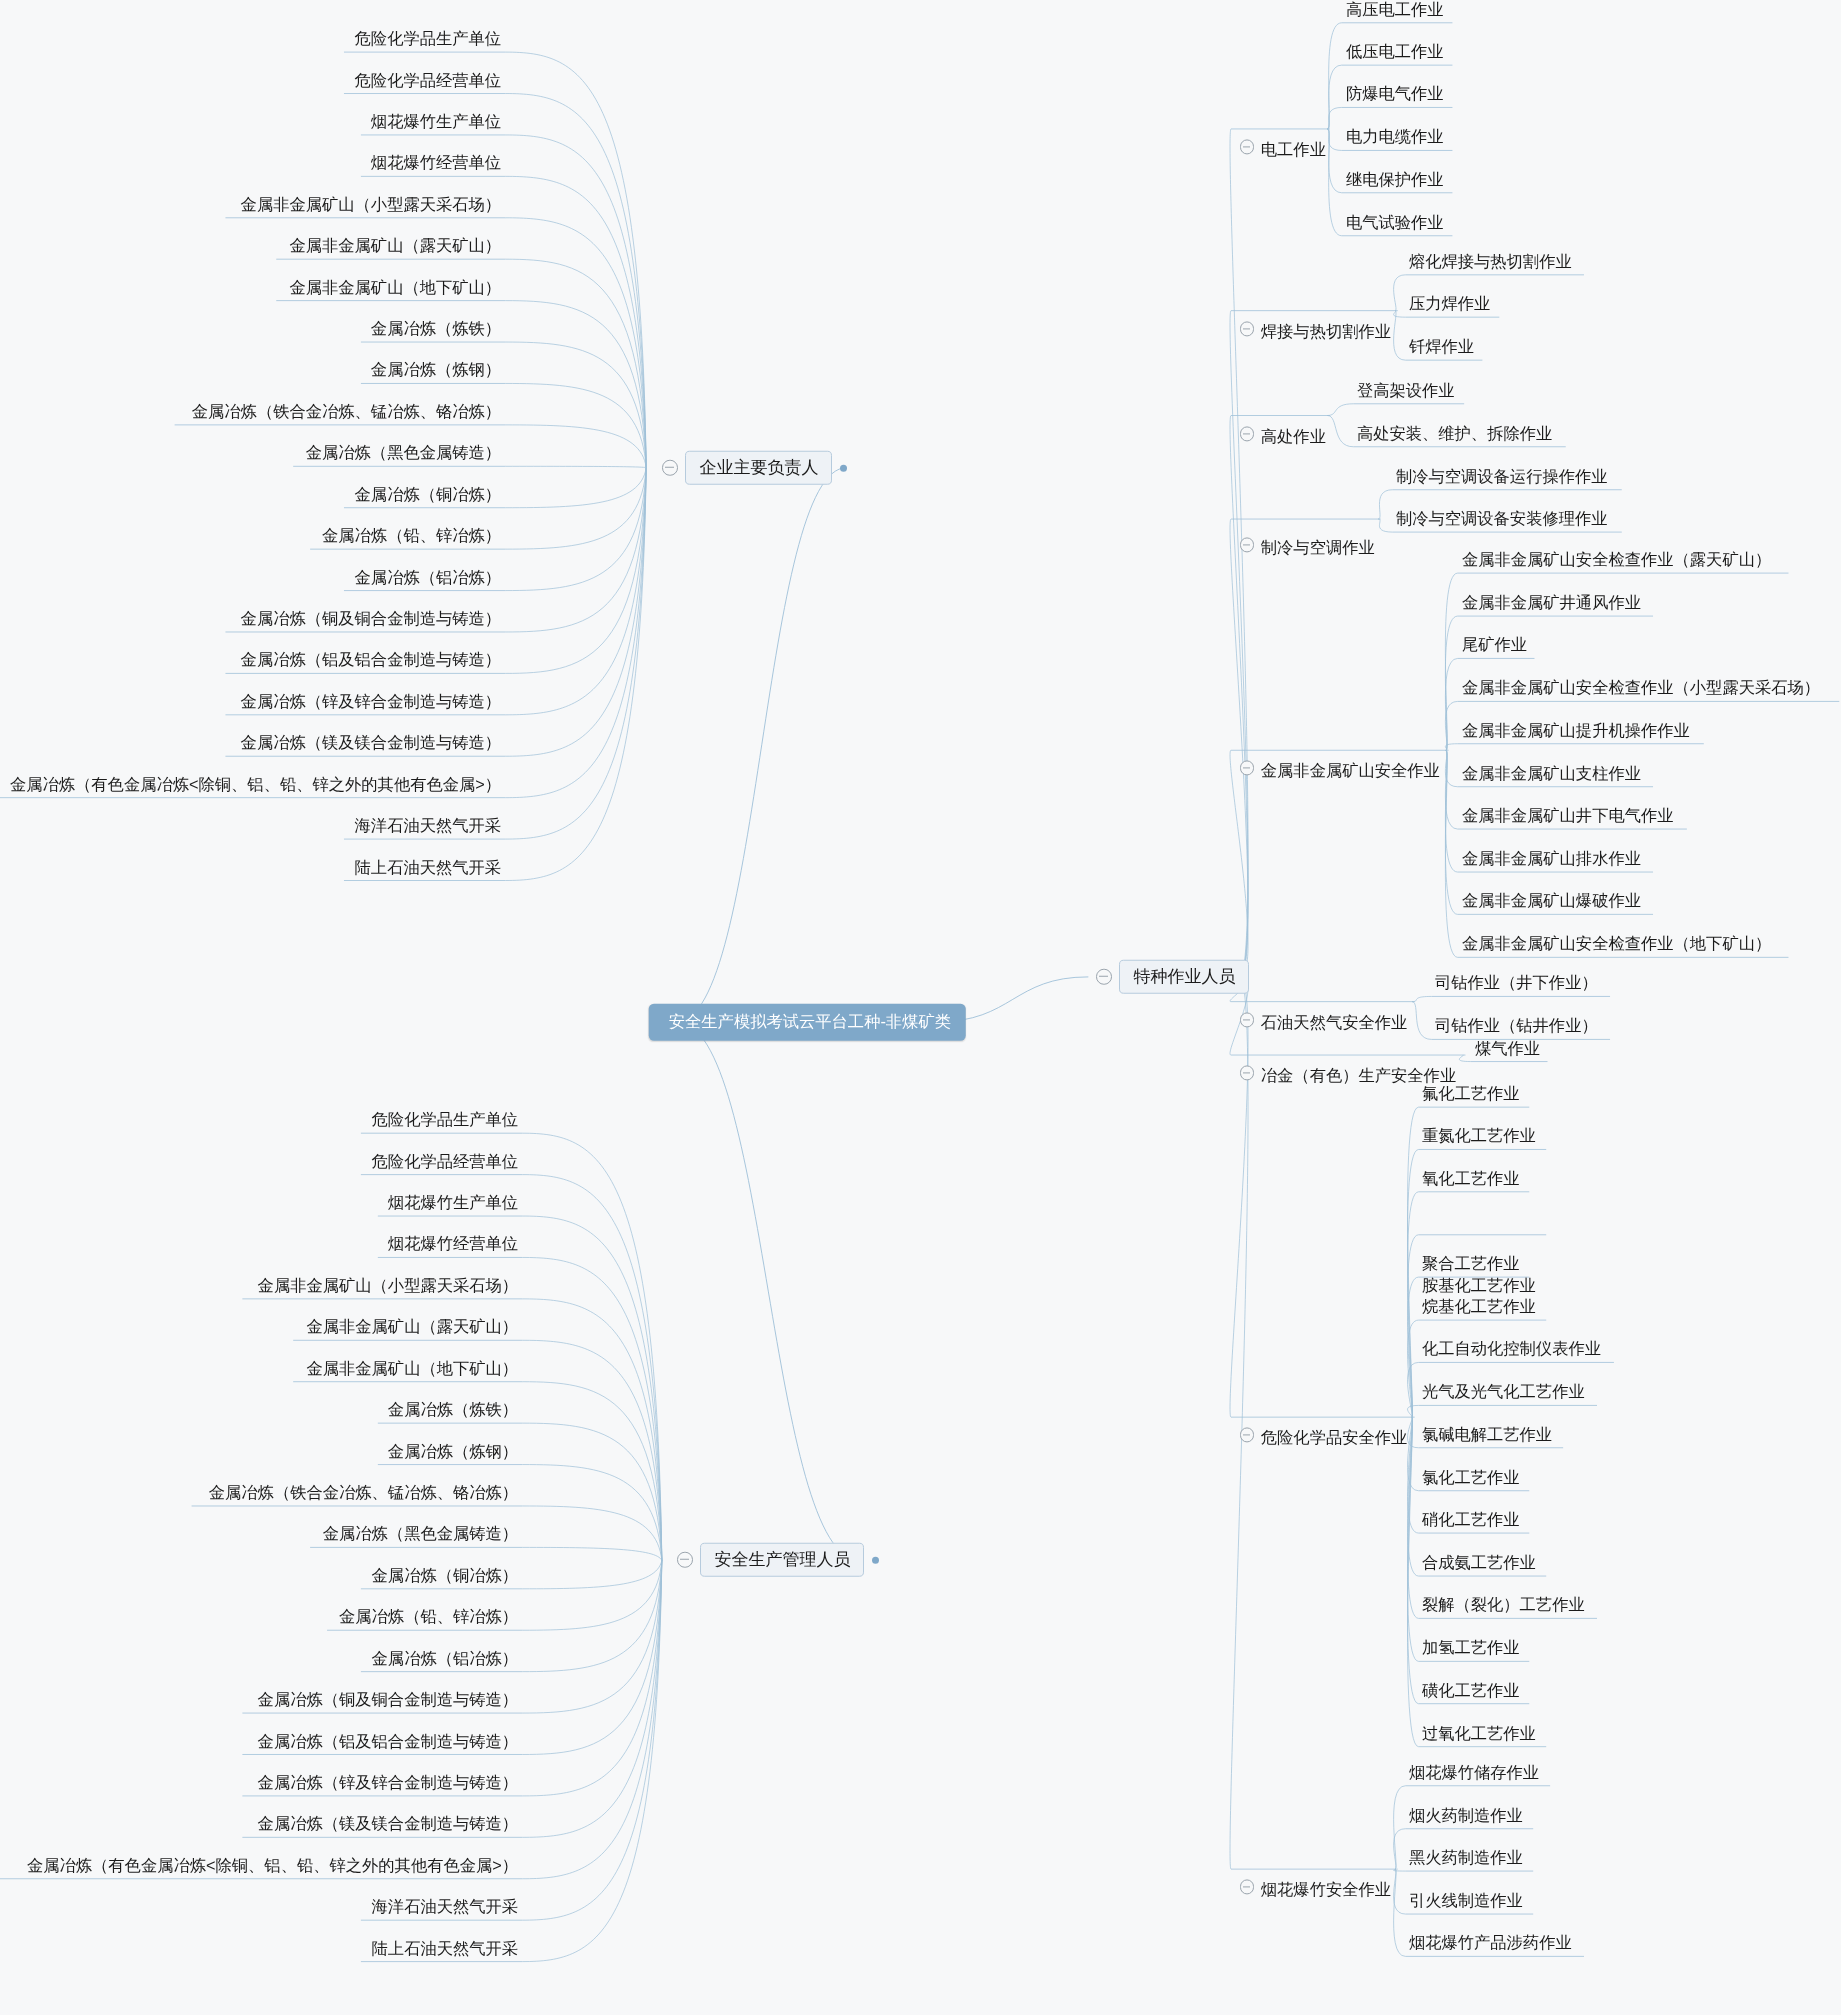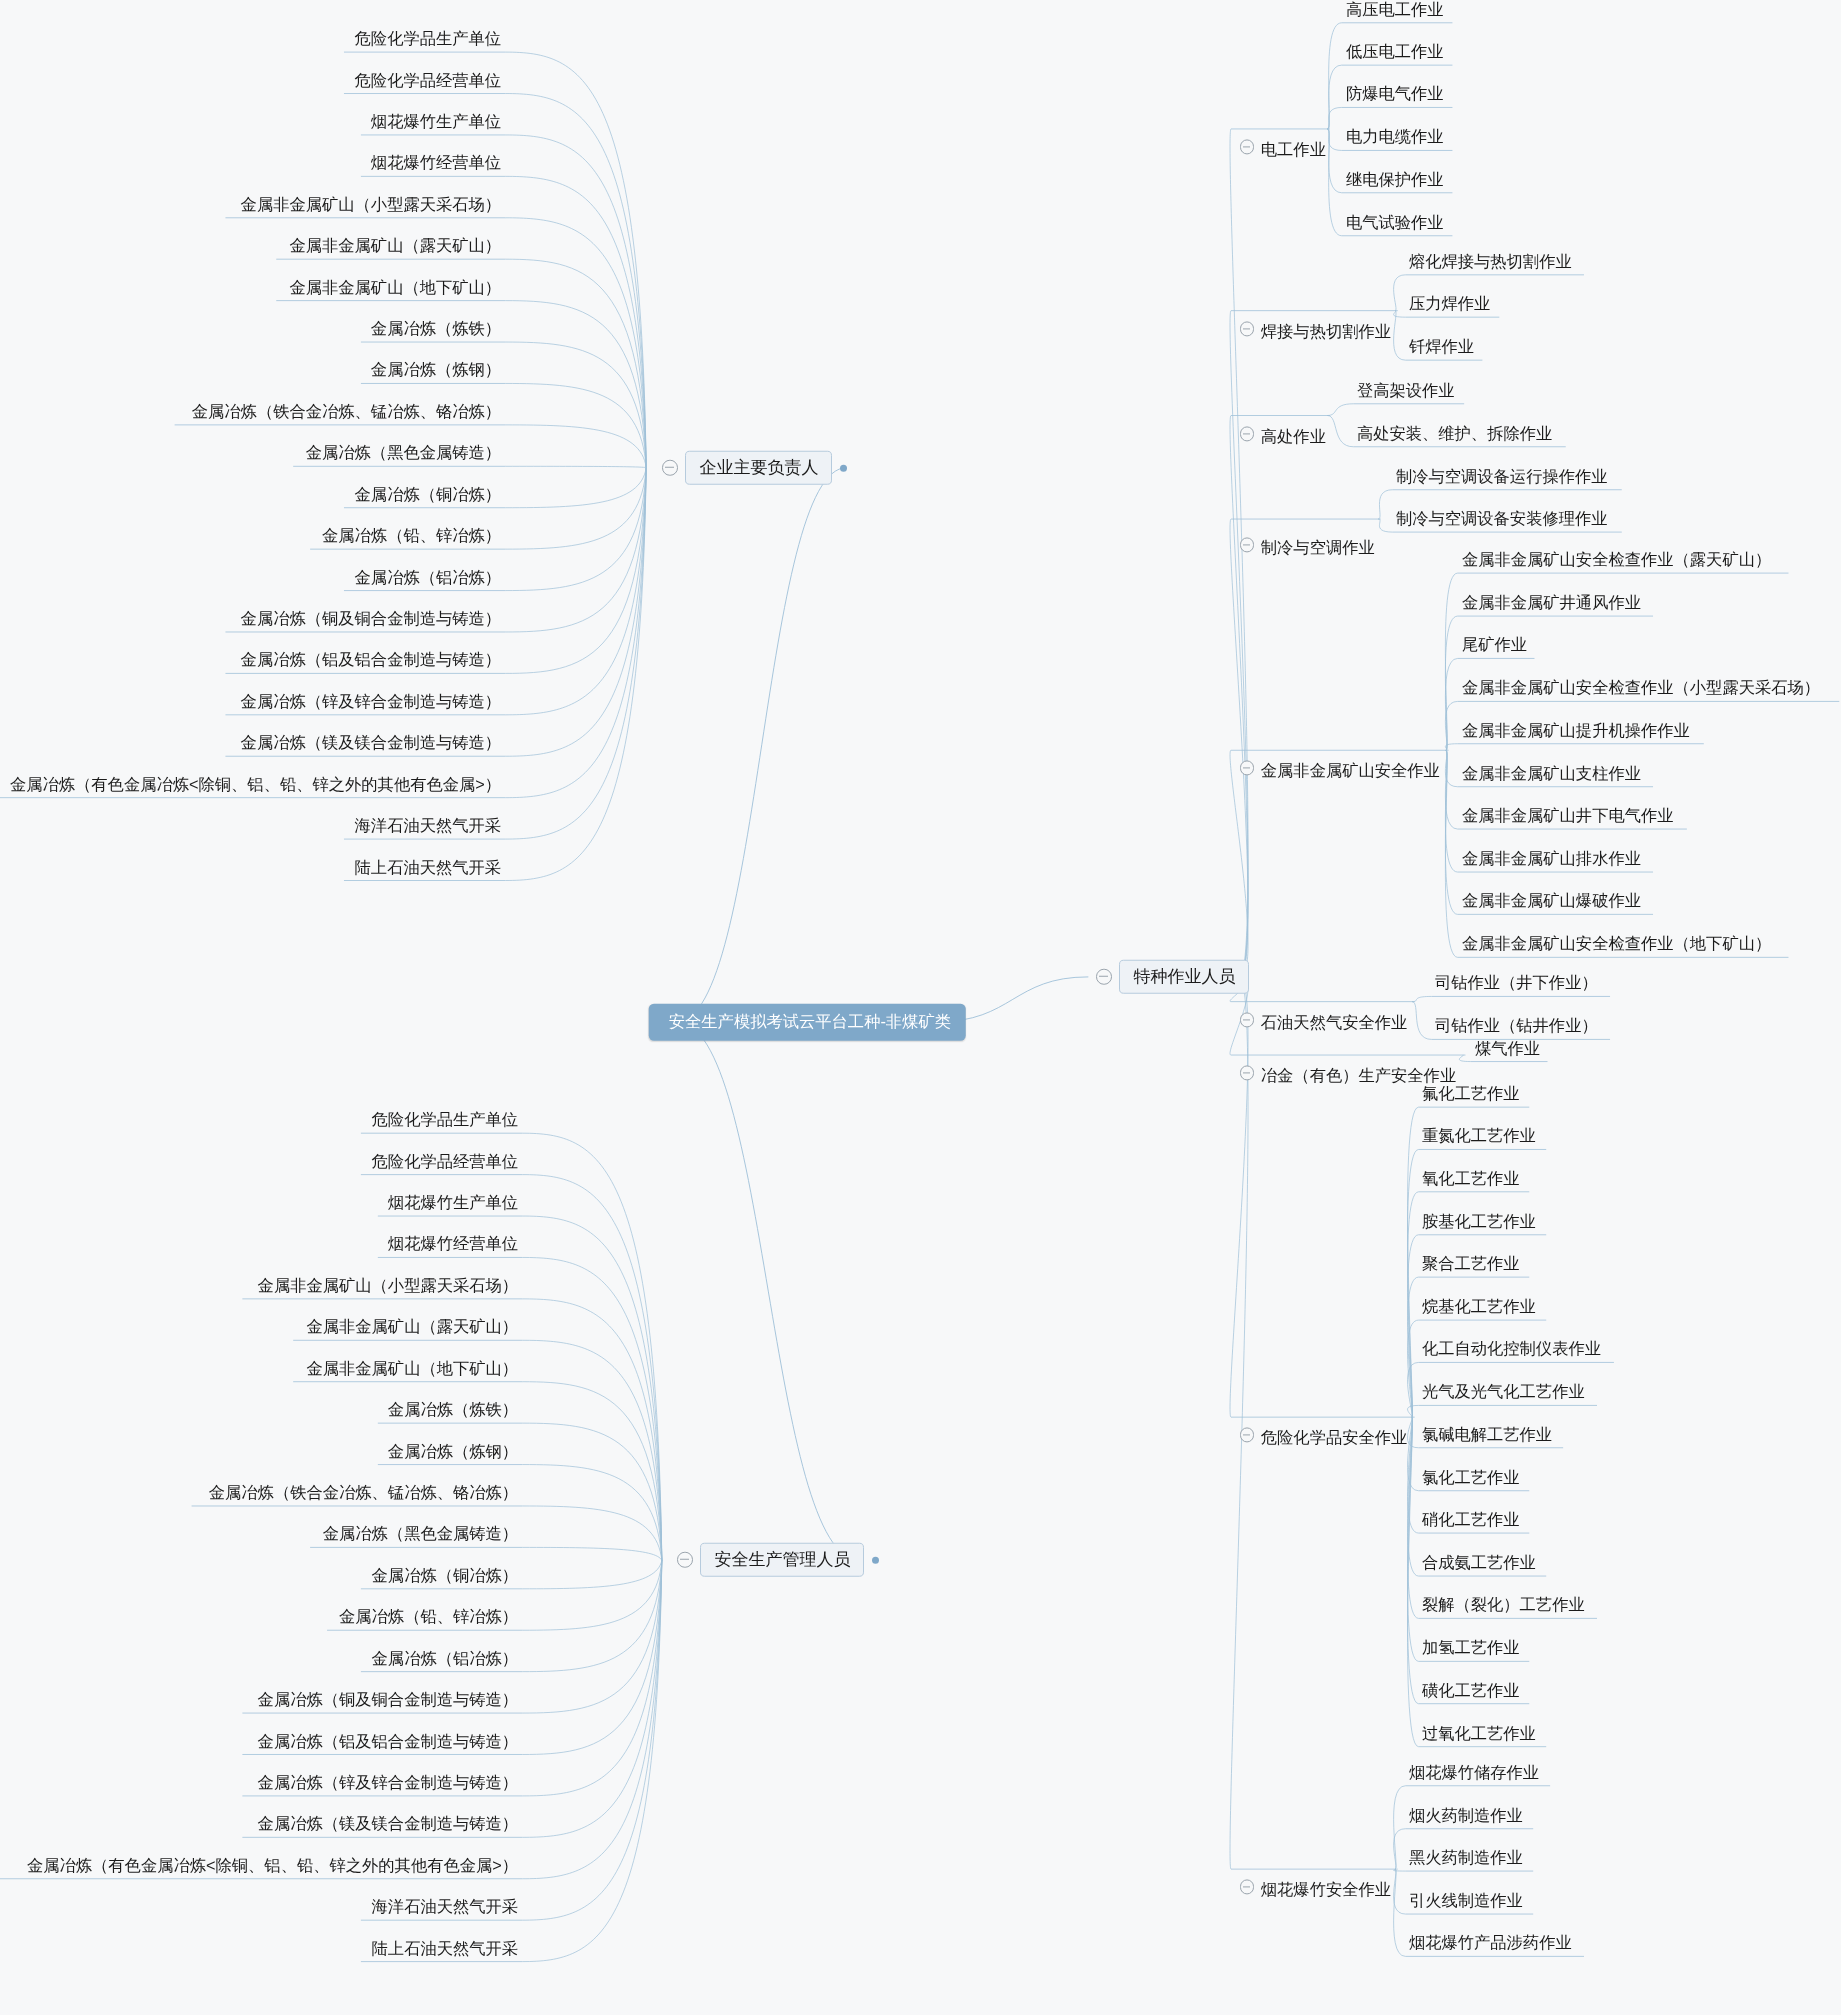--- a/index.html
+++ b/index.html
@@ -381,21 +381,21 @@
       <div class="leaf r" style="left: 1458px; top: 957px;">金属非金属矿山安全检查作业（地下矿山）</div>
       <div class="branch" style="left: 1236px; top: 1002px;"><span class="tog"></span><span>石油天然气安全作业</span></div>
       <div class="leaf r" style="left: 1431px; top: 996px;">司钻作业（井下作业）</div>
       <div class="leaf r" style="left: 1431px; top: 1039px;">司钻作业（钻井作业）</div>
       <div class="branch" style="left: 1236px; top: 1055px;"><span class="tog"></span><span>冶金（有色）生产安全作业</span></div>
       <div class="leaf r" style="left: 1471px; top: 1062px;">煤气作业</div>
       <div class="branch" style="left: 1236px; top: 1417px;"><span class="tog"></span><span>危险化学品安全作业</span></div>
       <div class="leaf r" style="left: 1418px; top: 1107px;">氟化工艺作业</div>
       <div class="leaf r" style="left: 1418px; top: 1149px;">重氮化工艺作业</div>
       <div class="leaf r" style="left: 1418px; top: 1192px;">氧化工艺作业</div>
-      <div class="leaf r" style="left: 1418px; top: 1235px;">胺基化工艺作业</div>
+      <div class="leaf r" style="left: 1418px; top: 1299px;">胺基化工艺作业</div>
       <div class="leaf r" style="left: 1418px; top: 1277px;">聚合工艺作业</div>
       <div class="leaf r" style="left: 1418px; top: 1320px;">烷基化工艺作业</div>
       <div class="leaf r" style="left: 1418px; top: 1362px;">化工自动化控制仪表作业</div>
       <div class="leaf r" style="left: 1418px; top: 1405px;">光气及光气化工艺作业</div>
       <div class="leaf r" style="left: 1418px; top: 1448px;">氯碱电解工艺作业</div>
       <div class="leaf r" style="left: 1418px; top: 1491px;">氯化工艺作业</div>
       <div class="leaf r" style="left: 1418px; top: 1533px;">硝化工艺作业</div>
       <div class="leaf r" style="left: 1418px; top: 1576px;">合成氨工艺作业</div>
       <div class="leaf r" style="left: 1418px; top: 1618px;">裂解（裂化）工艺作业</div>
       <div class="leaf r" style="left: 1418px; top: 1661px;">加氢工艺作业</div>

